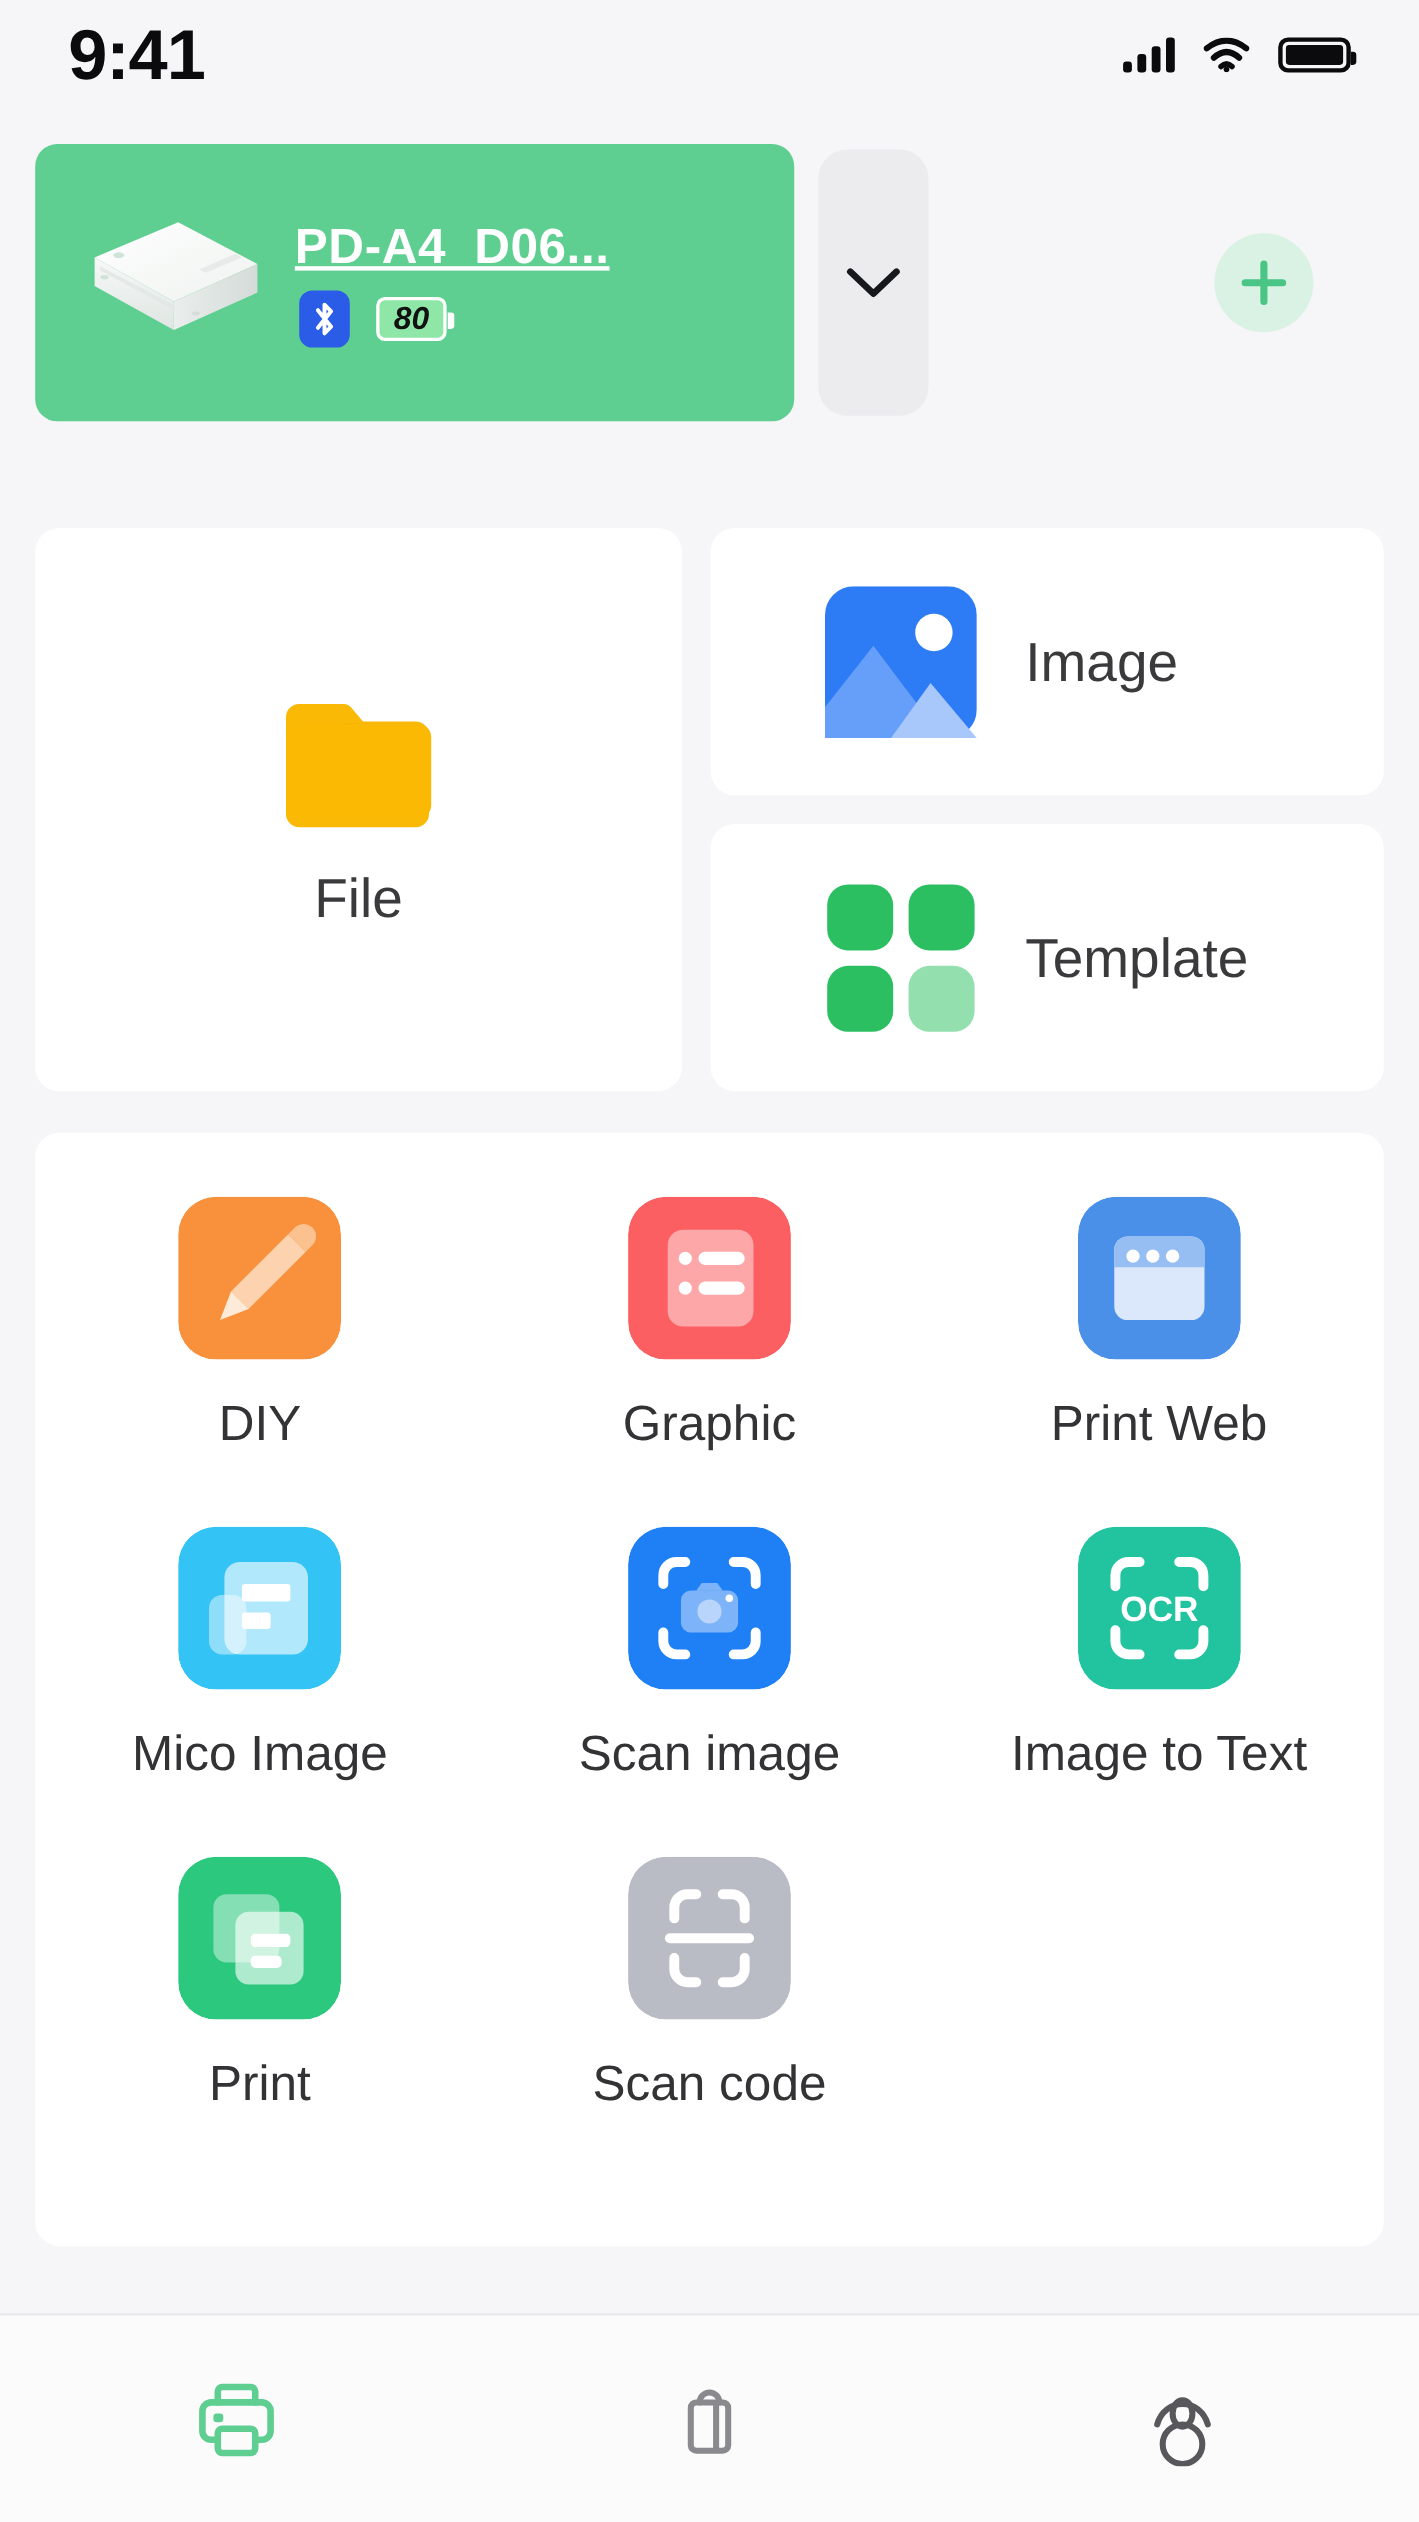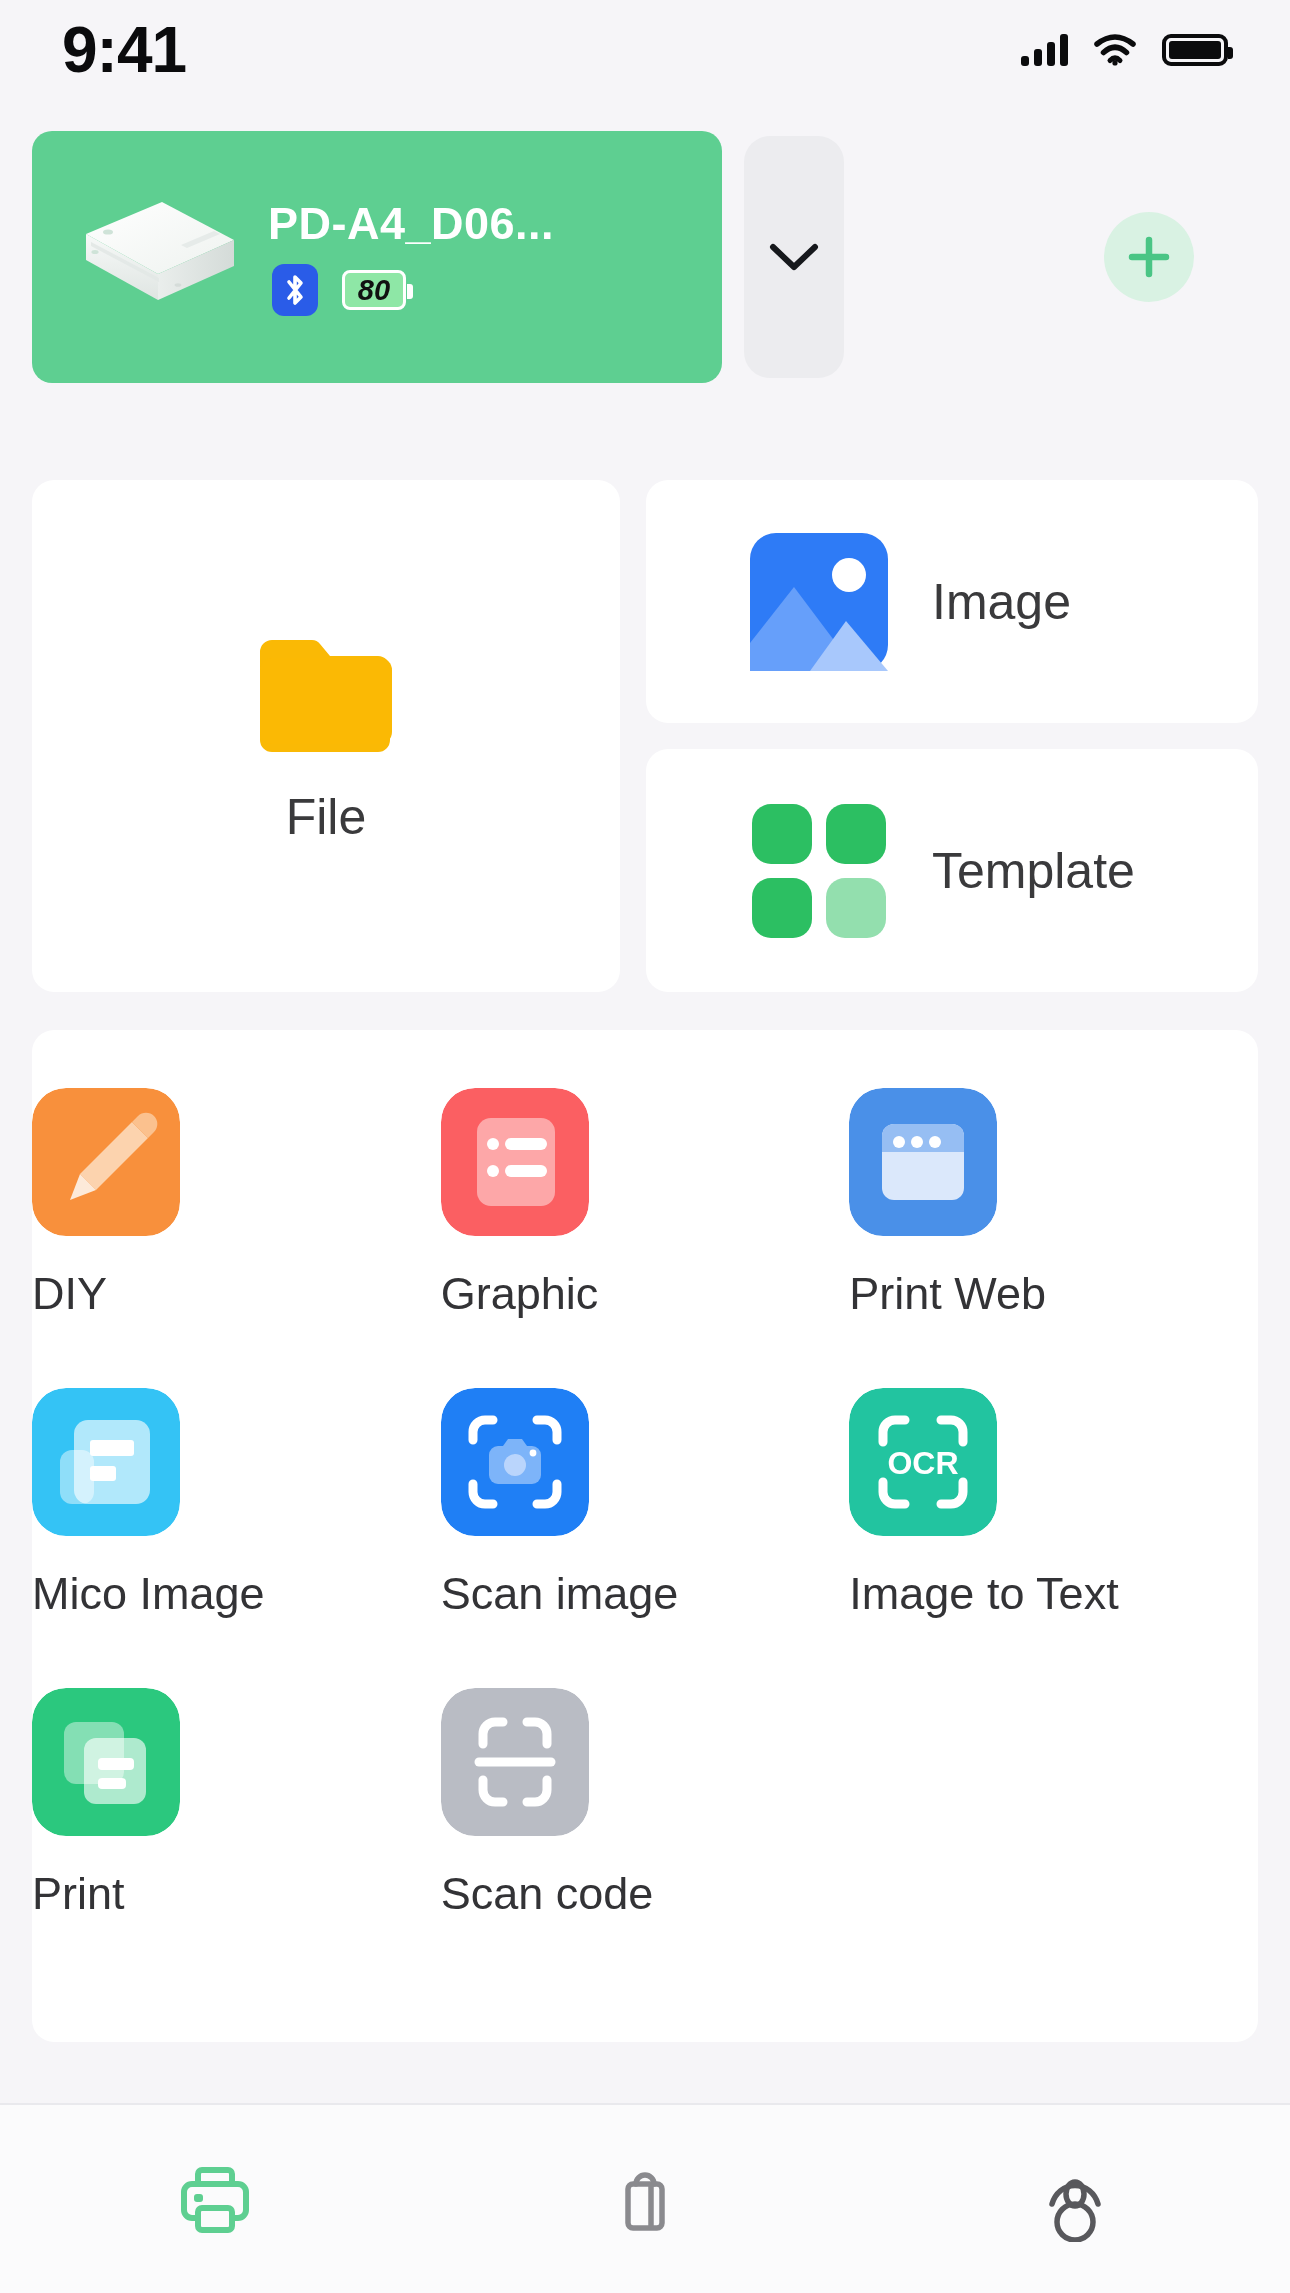--- a/index.html
+++ b/index.html
@@ -45,20 +45,21 @@
     margin-left:32px; width:690px; height:252px;
     background:#5ecf91; border-radius:20px;
     display:flex; align-items:center; padding:0 26px;
     position:relative;
   }
   .printer-illu { width:200px; height:150px; flex:none; }
   .device-meta { margin-left:10px; display:flex; flex-direction:column; align-items:flex-start; gap:14px; }
   .device-name {
     color:#ffffff; font-size:45px; font-weight:bold; letter-spacing:0.5px;
     white-space:nowrap;
+    text-decoration:underline;
   }
   .device-badges { display:flex; align-items:center; gap:24px; padding-left:4px; }
   .bt-chip {
     width:46px; height:52px; background:#2a5ce8; border-radius:12px;
     display:flex; align-items:center; justify-content:center;
   }
   .batt-chip {
     position:relative; width:64px; height:40px;
     border:3px solid #ffffff; border-radius:8px;
     background:#8ee7a6; display:flex; align-items:center; justify-content:center;font-style:italic;
@@ -96,21 +97,21 @@
   .card-label-file { font-size:50px; color:#3a3a3c; }
 
   
   .tools {
     position:absolute; top:1030px; left:32px; width:1226px; height:1012px;
     background:#ffffff; border-radius:22px;
     padding:58px 0 0 0;
     overflow:hidden;
   }
   .tools-grid { display:grid; grid-template-columns:repeat(3,1fr); row-gap:68px; }
-  .tool { display:flex; flex-direction:column; align-items:flex-start; gap:32px; }
+  .tool { display:flex; flex-direction:column; align-items:center; gap:32px; }
   .tool-icon { width:148px; height:148px; border-radius:34px; position:relative; flex:none; }
   .tool-label { font-size:45px; color:#333336; white-space:nowrap; }
 
   
   .tabbar {
     position:absolute; left:0; bottom:0; width:1290px; height:190px;
     background:#fbfbfc; border-top:2px solid #e9e9ed;
     display:flex; align-items:center;
   }
   .tab { flex:1; display:flex; align-items:center; justify-content:center; }

